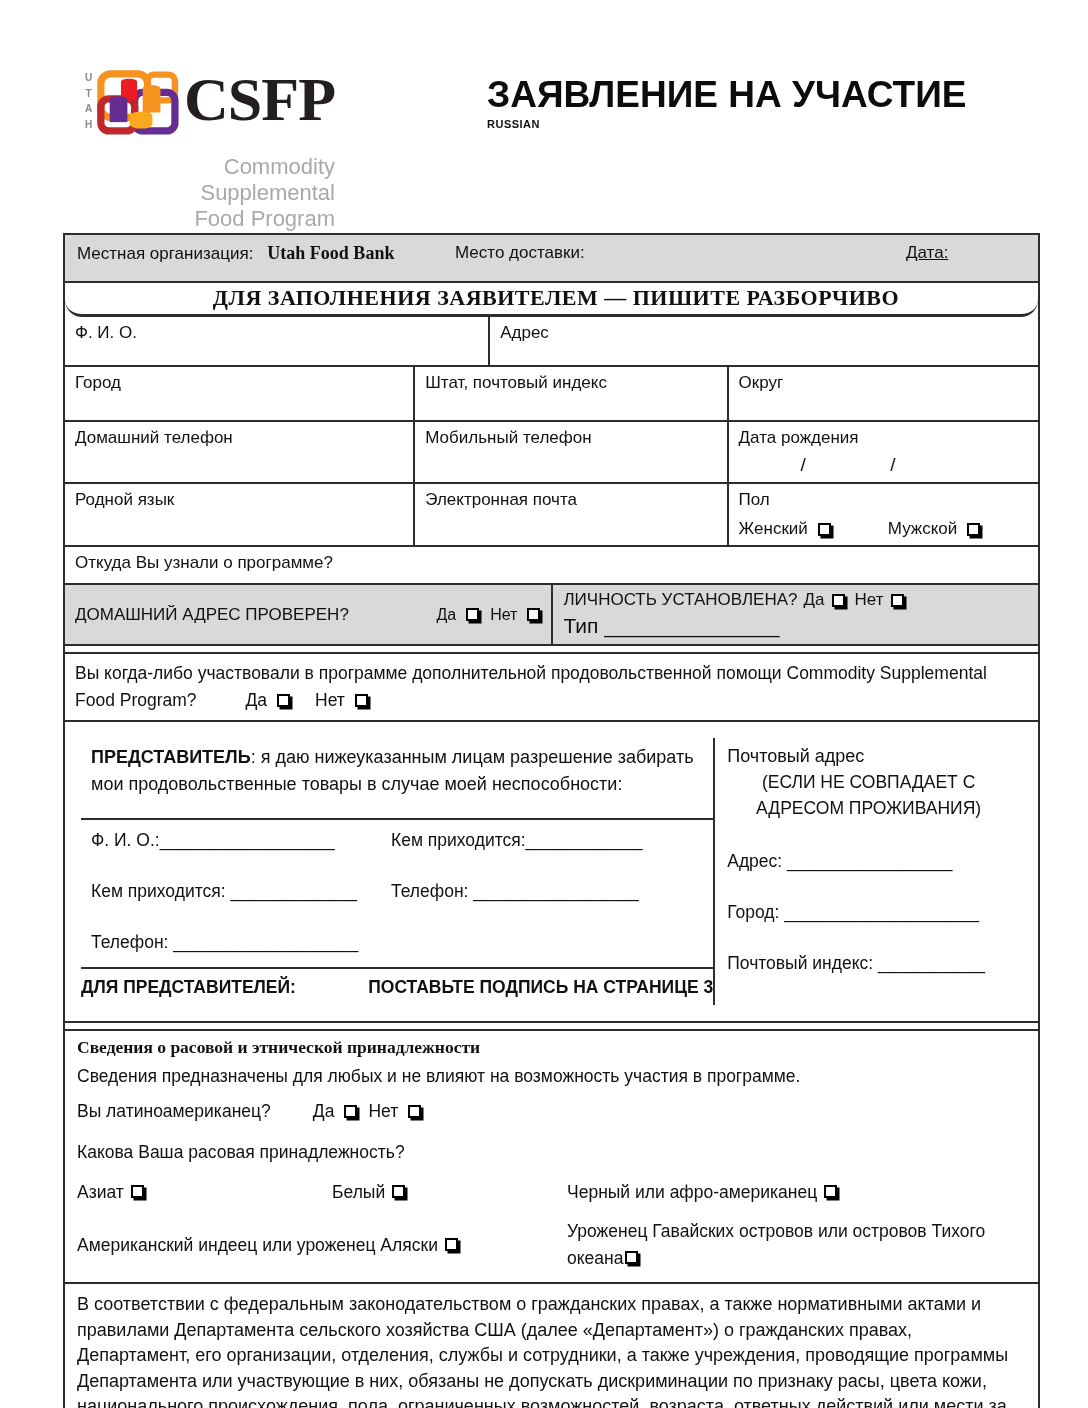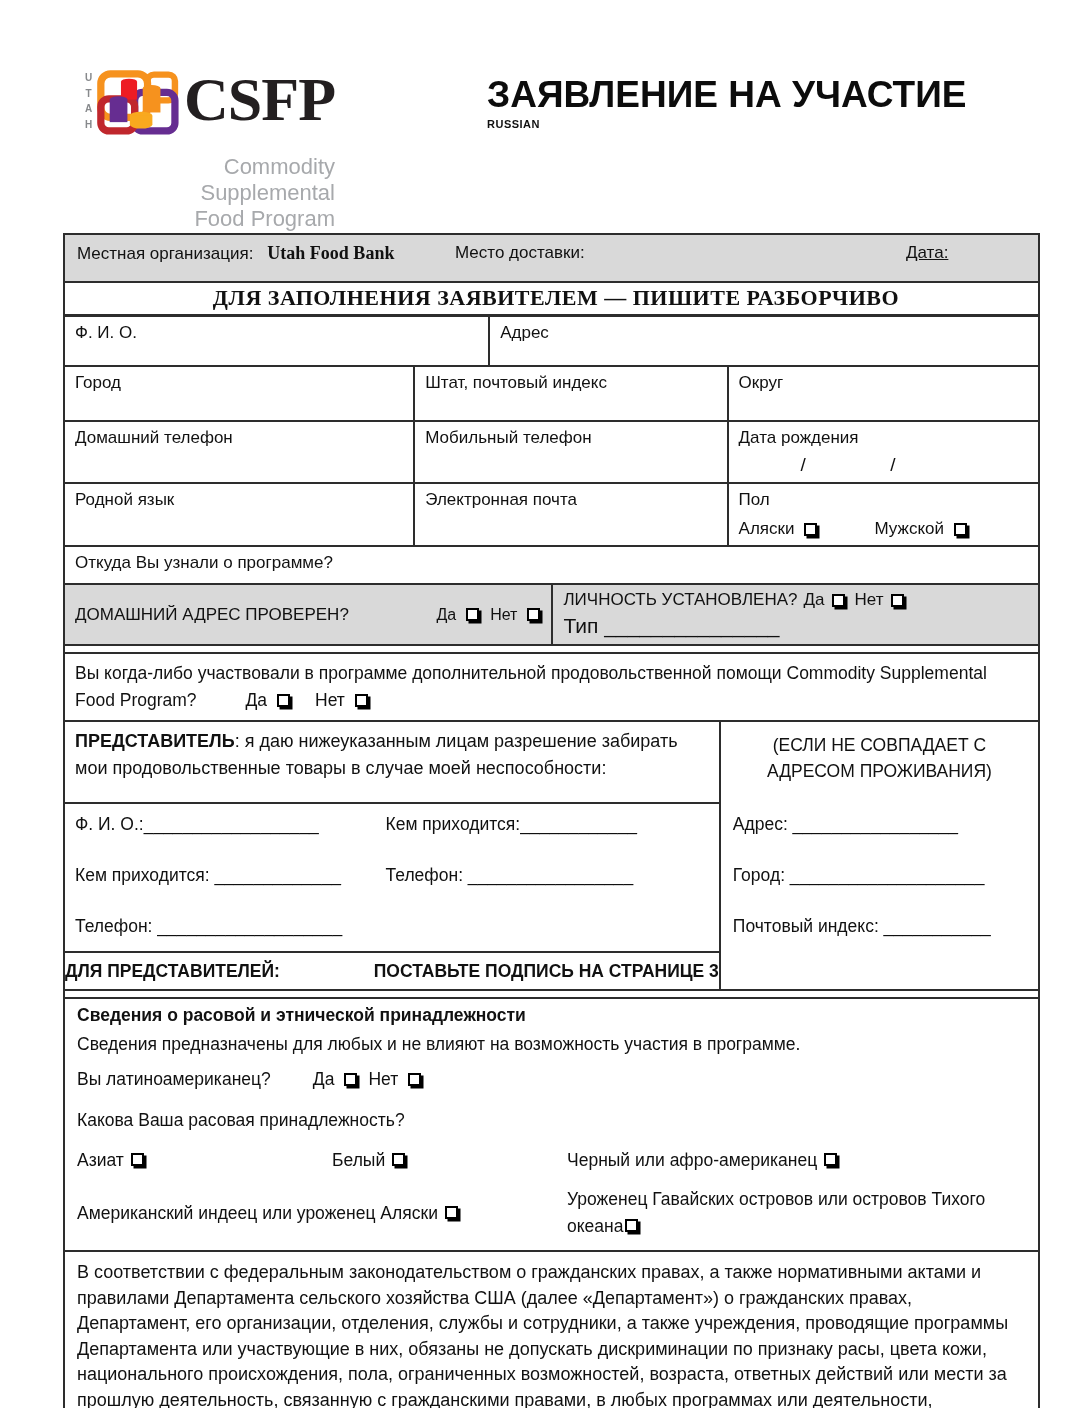--- a/index.html
+++ b/index.html
@@ -26,21 +26,21 @@
   .cbr { border-right:2px solid #2d2d2d; }
   .spacer { height:8px; border-bottom:2px solid #2d2d2d; }
 
   .orgrow { min-height:48px; align-items:flex-start; padding-top:4px; }
   .orgrow .p1 { width:390px; display:flex; gap:14px; align-items:baseline; padding:4px 0 0 12px; }
   .orgrow .p2 { flex:1; padding-top:4px; }
   .orgrow .p3 { width:132px; padding-top:4px;text-decoration:underline; }
   .serifbold { font-family:"Liberation Serif", serif; font-weight:bold; font-size:18px; }
   .lbl { font-size:17px; }
 
-  .headrow { display:block; text-align:center; font-family:"Liberation Serif", serif; font-size:22px; font-weight:600; letter-spacing:0.5px; padding:2px 0 3px 9px; border-bottom:3px solid #2d2d2d; }
+  .headrow { display:block; text-align:center; font-family:"Liberation Serif", serif; font-size:22px; font-weight:600; letter-spacing:0.5px; padding:2px 0 3px 9px; border-bottom:3px solid #2d2d2d;border-radius:17px; }
 
   .fio-row { min-height:50px; }
   .fio-l { width:43.7%; }
   .fio-r { flex:1; }
 
   .c3 .c3a { width:36%; }
   .c3 .c3b { width:32.2%; }
   .c3 .c3c { flex:1; }
   .r-city { min-height:55px; }
   .r-phone { min-height:56px; }
@@ -60,33 +60,33 @@
   .ver-r .line2 { margin-top:4px; font-size:21px; }
   .caps { font-size:17px; }
 
   .partrow { min-height:57px; display:block; font-size:17.5px; line-height:27px; }
   .inlineboxes { display:inline-flex; align-items:center; gap:8px; margin-left:44px; }
 
   
   .cb { display:inline-block; width:13px; height:13px; background:#fff; border:2px solid #000; box-shadow:2.5px 2.5px 0 0 #000; margin:0 3px 0 2px; flex:none; }
 
   
-  .reprow { display:flex; min-height:252px; padding:0; }
+  .reprow { display:flex; min-height:252px; padding:16px; }
   .rep-l { width:67.4%; border-right:2px solid #2d2d2d; display:flex; flex-direction:column; }
   .rep-intro { border-bottom:2px solid #2d2d2d; padding:6px 12px 8px 10px; font-size:18px; line-height:27px; min-height:82px; }
   .rep-fields { border-bottom:2px solid #2d2d2d; flex:1; display:grid; grid-template-columns:49% 51%; align-content:space-between; padding:10px 10px 14px 10px; row-gap:30px; font-size:17.5px; }
   .rep-foot { min-height:36px; display:flex; justify-content:space-between; gap:18px; align-items:center; font-weight:bold; font-size:17.5px; padding:4px 0; }
   .rep-r { flex:1; padding:8px 12px; font-size:17.5px; }
   .rep-r .mtitle { font-size:18px; }
   .rep-r .msub { text-align:center; line-height:26px; margin-top:2px; }
   .rep-r .mline { margin-top:30px; }
 
   
   .racerow { display:block; min-height:220px; padding:6px 12px 10px 12px; font-size:17.5px; }
-  .race-h { font-weight:bold; margin-bottom:8px; }
+  .race-h { font-weight:bold; margin-bottom:8px;font-family:Liberation Serif, serif; }
   .race-note { margin-bottom:14px; }
   .race-hisp { display:flex; align-items:center; margin-bottom:20px; }
   .race-hisp .boxes { display:inline-flex; align-items:center; gap:8px; margin-left:42px; }
   .race-q { margin-bottom:16px; }
   .race-grid { display:grid; grid-template-columns:255px 235px 1fr; row-gap:12px; align-items:start; }
   .race-opt { display:inline; line-height:27px; }
   .span2 { grid-column:1 / span 2; align-self:center; }
 
   
   .legalrow { display:block; padding:8px 12px 10px 12px; font-size:18px; line-height:25.5px; min-height:178px; }
@@ -162,21 +162,21 @@
       <div class="slashline">/                /</div>
     </div>
   </div>
 
   <div class="row c3 r-lang">
     <div class="cell cbr c3a lbl">Родной язык</div>
     <div class="cell cbr c3b lbl">Электронная почта</div>
     <div class="cell c3c lbl">
       <div>Пол</div>
       <div class="sexline">
-        <span>Аляски</span>
+        <span>Женский</span>
           <span class="cb"></span>
         <span class="gap40"></span>
         <span>Мужской</span>
           <span class="cb"></span>
       </div>
     </div>
   </div>
 
   <div class="row cell howrow lbl">Откуда Вы узнали о программе?</div>
 
@@ -229,20 +229,21 @@
         <span>Кем приходится: _____________</span>
         <span>Телефон: _________________</span>
         <span>Телефон: ___________________</span>
       </div>
       <div class="rep-foot">
         <span>ДЛЯ ПРЕДСТАВИТЕЛЕЙ:</span>
         <span>ПОСТАВЬТЕ ПОДПИСЬ НА СТРАНИЦЕ 3</span>
       </div>
     </div>
     <div class="rep-r">
+      <div class="mtitle">Почтовый адрес</div>
       <div class="msub">(ЕСЛИ НЕ СОВПАДАЕТ С АДРЕСОМ ПРОЖИВАНИЯ)</div>
       <div class="mline">Адрес: _________________</div>
       <div class="mline">Город: ____________________</div>
       <div class="mline">Почтовый индекс: ___________</div>
     </div>
   </div>
 
   <div class="spacer"></div>
 
   <div class="row racerow">

